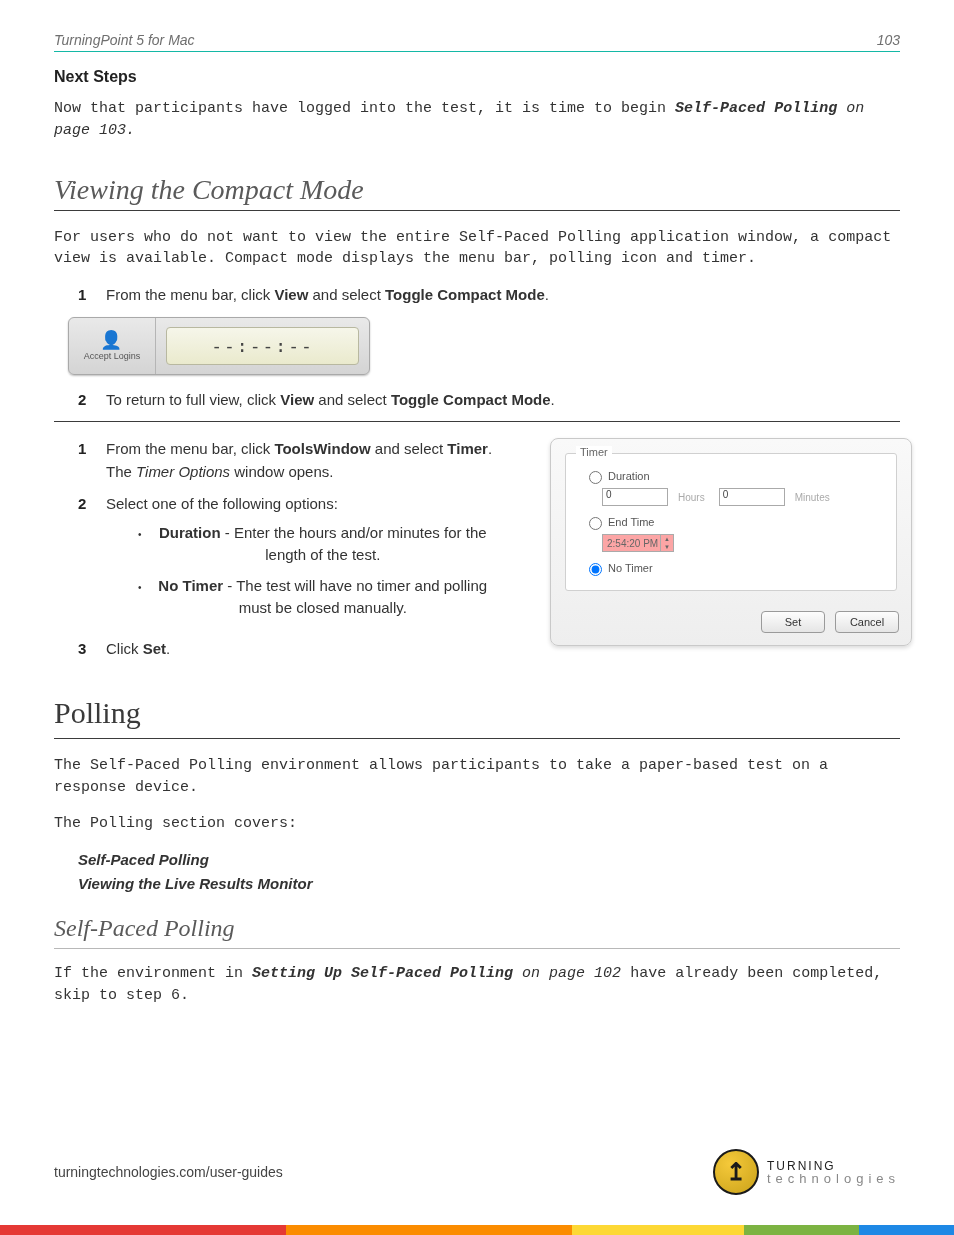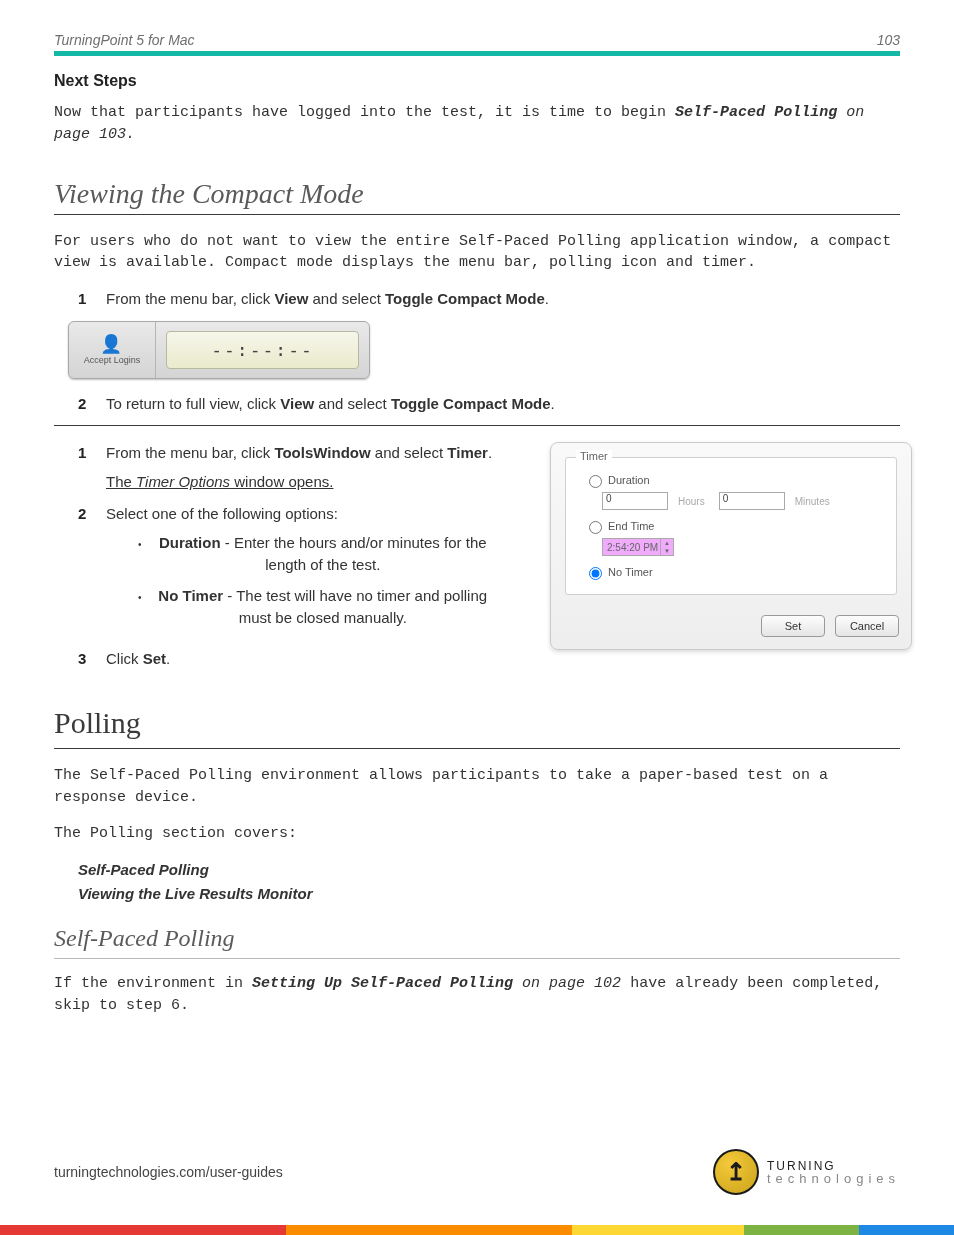--- a/index.html
+++ b/index.html
@@ -23,21 +23,21 @@
   .page{
     padding:32px 54px 0 54px;
   }
   .running-head{
     display:flex;
     justify-content:space-between;
     align-items:flex-end;
     font-style:italic;
     color:var(--muted);
     font-size:14px;
-    border-bottom:5px solid #14b8a6;
+    border-bottom:1px solid #14b8a6;
     padding-bottom:3px;
     margin-bottom:16px;
   }
   .next-steps-label{
     font-weight:700;
     font-size:16px;
     color:#222;
     margin-bottom:12px;
   }
   p{margin:0 0 14px 0; font-size:15px; line-height:1.45;font-family:Liberation Mono, monospace;}
@@ -65,21 +65,21 @@
     font-size:24px;
     color:var(--heading);
     margin:20px 0 6px 0;
   }
   hr.rule{border:none;border-top:1.5px solid var(--rule);margin:2px 0 16px 0;}
   hr.rule-light{border:none;border-top:1px solid #b8b8b8;margin:2px 0 14px 0;}
   ol.steps{list-style:none;margin:0 0 10px 0;padding:0 0 0 24px;}
   ol.steps>li{display:flex;font-size:15px;line-height:1.5;margin-bottom:10px;}
   ol.steps>li>.num{font-weight:800;color:#222;min-width:22px;margin-right:6px;}
   ol.steps>li>.body{flex:1;}
-  .sub-info{font-size:15px;margin-top:6px;text-decoration:underline;}
+  .sub-info{font-size:15px;}
   ul.bullets{list-style:none;margin:6px 0 0 0;padding:0 0 0 32px;}
   ul.bullets>li{display:flex;font-size:15px;line-height:1.5;margin-bottom:8px;text-align:center;}
   ul.bullets>li::before{content:"•";font-size:10px;margin-right:10px;margin-top:5px;}
   .bold{font-weight:700;}
   .italic{font-style:italic;}
   .link-list{margin:4px 0 0 24px;}
   .link-list div{font-weight:700;font-style:italic;font-size:15px;line-height:1.55;}
 
   
   .compact-img{
@@ -126,21 +126,21 @@
     position:relative;
   }
   .timer-dialog .grp-title{
     position:absolute;top:-8px;left:10px;background:#fff;padding:0 4px;
     font-size:11px;color:#666;
   }
   .timer-dialog .row{display:flex;align-items:center;margin:6px 0 2px 6px;}
   .timer-dialog input[type=radio]{margin-right:6px;}
   .timer-dialog .fields{display:flex;align-items:center;margin:4px 0 8px 24px;gap:6px;}
   .timer-dialog .txt{width:58px;height:16px;border:1px solid #aaa;background:#fff;font-size:10px;padding:0 3px;color:#444;}
-  .timer-dialog .spin{display:inline-flex;border:1px solid #aaa;height:16px;width:70px;background:#f0abfc;align-items:center;}
+  .timer-dialog .spin{display:inline-flex;border:1px solid #aaa;height:16px;width:70px;background:#fca5a5;align-items:center;}
   .timer-dialog .spin .v{flex:1;font-size:10px;padding-left:4px;color:#666;}
   .timer-dialog .spin .arrows{width:12px;height:100%;border-left:1px solid #aaa;display:flex;flex-direction:column;font-size:6px;color:#666;}
   .timer-dialog .spin .arrows span{flex:1;text-align:center;line-height:8px;}
   .timer-dialog .unit{color:#aaa;font-size:10px;margin:0 8px 0 4px;}
   .timer-dialog .btnrow{
     display:flex;justify-content:flex-end;gap:10px;
     padding:10px 12px 12px 12px;
   }
   .timer-dialog button{
     width:64px;height:22px;font-size:11px;

